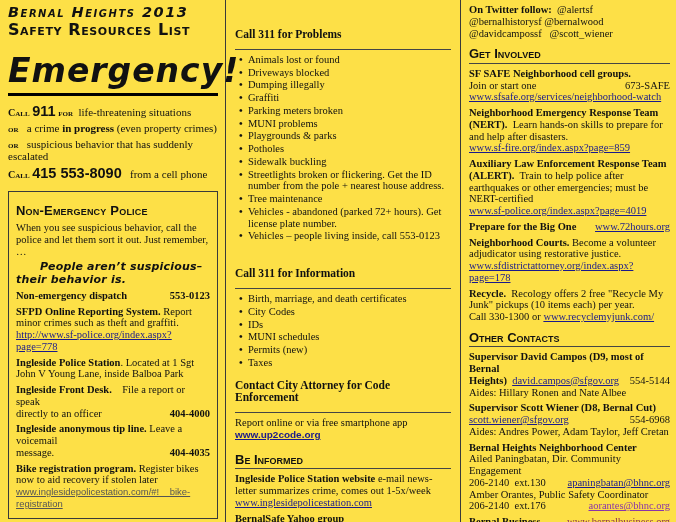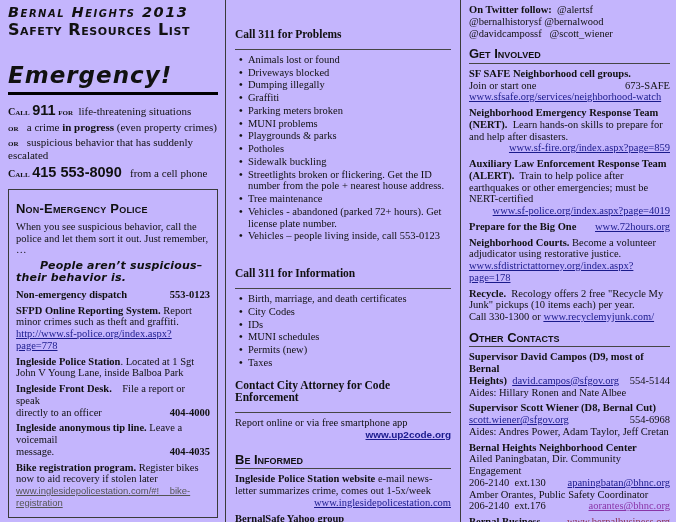--- a/index.html
+++ b/index.html
@@ -1,48 +1,48 @@
 <!DOCTYPE html>
 <html style="--link: #1a1a8c;"><head>
 <meta charset="utf-8">
 <style>
   html,body{margin:0;padding:0;background:#e8e8e8;}
   .page{
-    position:relative;width:676px;height:522px;background:#c4b5fd;
+    position:relative;width:676px;height:522px;background:#fde047;
     overflow:hidden;color:#111;font-family:"Liberation Serif",serif;
   }
   .vdiv{position:absolute;top:0;bottom:0;width:1px;background:#3a3a3a;}
   #vdiv1{left:225px;} #vdiv2{left:460px;}
   .col{position:absolute;top:0;font-size:10.5px;line-height:1.12;}
   .col-left{left:8px;width:210px;padding-top:4px;}
   .col-mid{left:235px;width:216px;padding-top:3px;}
   .col-right{left:469px;width:201px;padding-top:4px;}
 
   
   .b-title1{font-family:"DejaVu Sans",sans-serif;font-weight:700;font-style:italic;
     font-variant:small-caps;font-size:14.5px;letter-spacing:1.5px;margin:0 0 1px;}
   .b-title2{font-family:"DejaVu Sans",sans-serif;font-weight:800;
     font-variant:small-caps;font-size:16px;letter-spacing:.6px;margin:0 0 8px;}
   .b-emh{font-family:"DejaVu Sans",sans-serif;font-weight:800;font-style:italic;
-    font-size:23px;letter-spacing:1px;border-bottom:3px solid #000;
-    padding-bottom:3px;margin:24px 0 7px;}
+    font-size:33px;letter-spacing:1px;border-bottom:3px solid #000;
+    padding-bottom:3px;margin:14px 0 7px;}
   .b-call{margin:3px 0;font-size:11px;white-space:pre-wrap;}
   .b-h1{font-family:"Liberation Sans",sans-serif;font-weight:800;
     font-variant:small-caps;font-size:13px;letter-spacing:.2px;margin:8px 0 3px;}
   .b-h2{font-family:Liberation Serif, serif;font-weight:700;font-size:11.5px;
     border-bottom:1px solid #454545;padding-bottom:8px;margin:25px 0 4px;}
   .b-hsc{font-family:"Liberation Sans",sans-serif;font-weight:800;
     font-variant:small-caps;font-size:13px;border-bottom:1px solid #454545;
     padding-bottom:1px;margin:8px 0 4px;}
   .b-p{margin:4px 0 2px;white-space:pre-wrap;overflow:hidden;}
   .b-li{margin:0 0 1px;padding-left:13px;text-indent:-9px;white-space:pre-wrap;}
   .b-li::before{content:"\2022\00a0\00a0";font-weight:700;}
   .b-box{border:1.5px solid #3a3a3a;padding:4px 7px 6px;margin:9px 0 12px;}
   .ti-t{margin-top:0;} .ti-b{margin-bottom:0;}
-  .al-r{text-align:right;}
+  .al-r{}
 
   
   .r-b{font-weight:700;}
   .r-sc{font-variant:small-caps;font-weight:700;font-size:.92em;}
   .r-big{font-family:"Liberation Sans",sans-serif;font-weight:800;font-size:14.5px;}
   .r-hand{font-family:"DejaVu Sans",sans-serif;font-weight:700;font-style:italic;
     font-size:11px;letter-spacing:.2px;margin-left:24px;}
   .r-sans{font-family:"Liberation Sans",sans-serif;font-size:.95em;}
   .r-sm{font-size:.9em;}
   .r-fr{float:right;margin-left:6px;}

